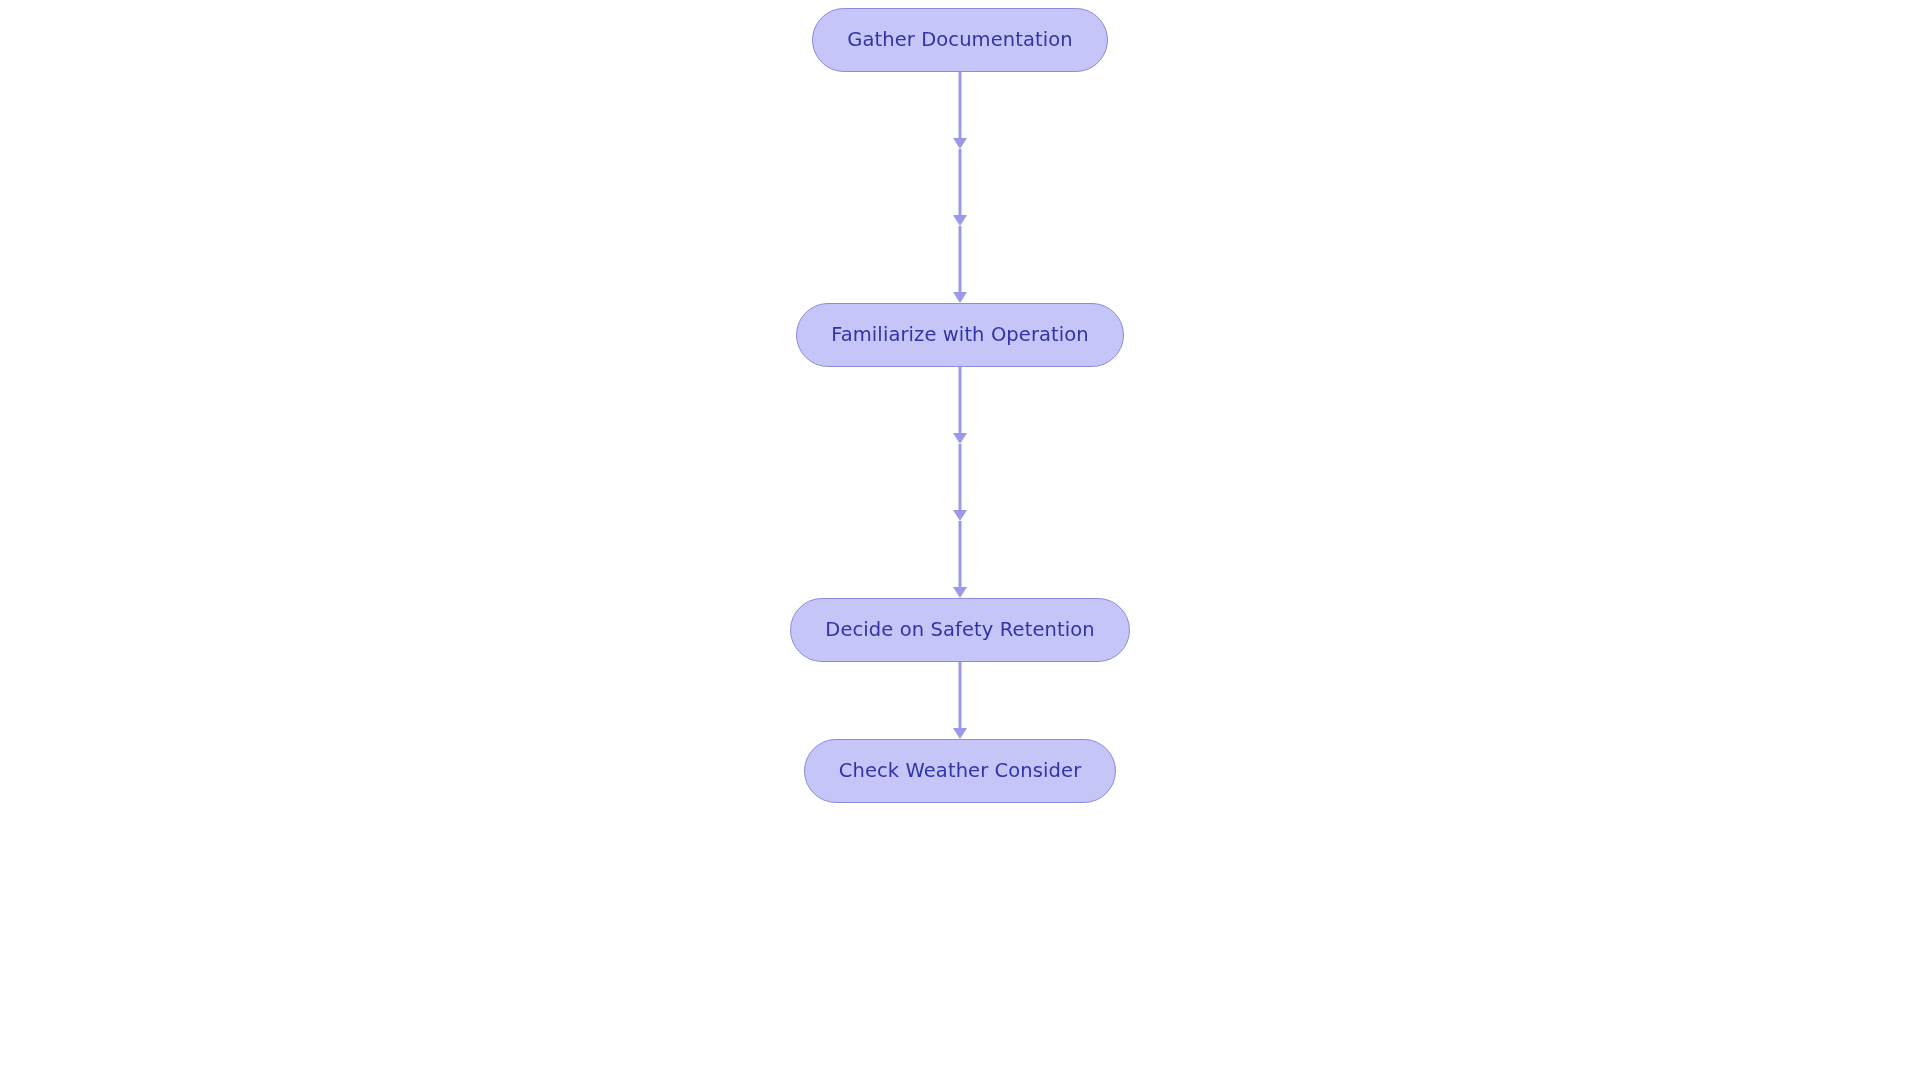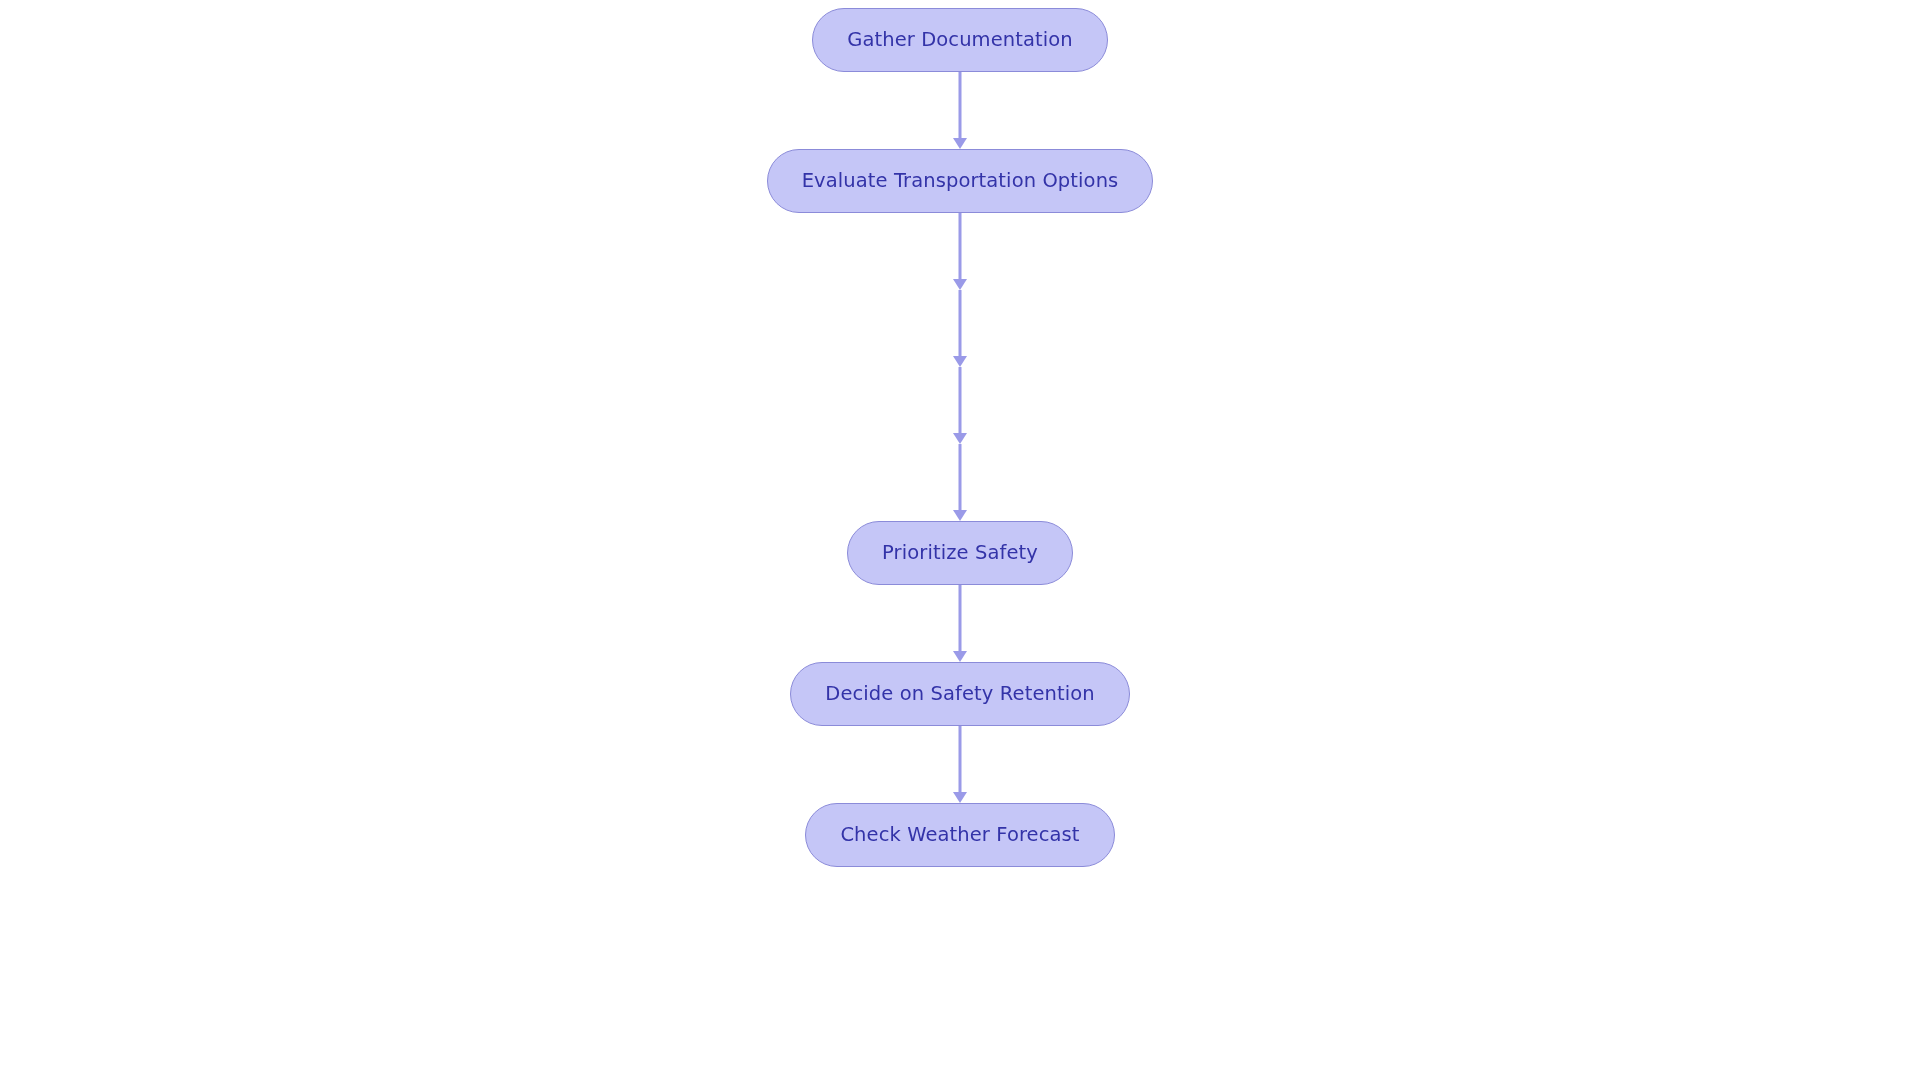--- a/index.html
+++ b/index.html
@@ -93,63 +93,60 @@
 
     <div class="flow-node">
       <span>Gather Documentation</span>
     </div>
 
     <div class="flow-connector">
       <span class="stem"></span>
       <span class="arrowhead"></span>
     </div>
 
+
+    <div class="flow-connector">
+      <span class="stem"></span>
+      <span class="arrowhead"></span>
+    </div>
+
+
+    <div class="flow-connector">
+      <span class="stem"></span>
+      <span class="arrowhead"></span>
+    </div>
+
     <div class="flow-node">
-      <span>Evaluate Transportation Options</span>
+      <span>Familiarize with Operation</span>
     </div>
 
     <div class="flow-connector">
       <span class="stem"></span>
       <span class="arrowhead"></span>
     </div>
 
 
     <div class="flow-connector">
       <span class="stem"></span>
       <span class="arrowhead"></span>
     </div>
 
 
     <div class="flow-connector">
       <span class="stem"></span>
       <span class="arrowhead"></span>
     </div>
 
-
-    <div class="flow-connector">
-      <span class="stem"></span>
-      <span class="arrowhead"></span>
-    </div>
-
-    <div class="flow-node">
-      <span>Prioritize Safety</span>
-    </div>
-
-    <div class="flow-connector">
-      <span class="stem"></span>
-      <span class="arrowhead"></span>
-    </div>
-
     <div class="flow-node">
       <span>Decide on Safety Retention</span>
     </div>
 
     <div class="flow-connector">
       <span class="stem"></span>
       <span class="arrowhead"></span>
     </div>
 
     <div class="flow-node">
-      <span>Check Weather Forecast</span>
+      <span>Check Weather Consider</span>
     </div>
 
   </div>
 </div>
 
 </body></html>

